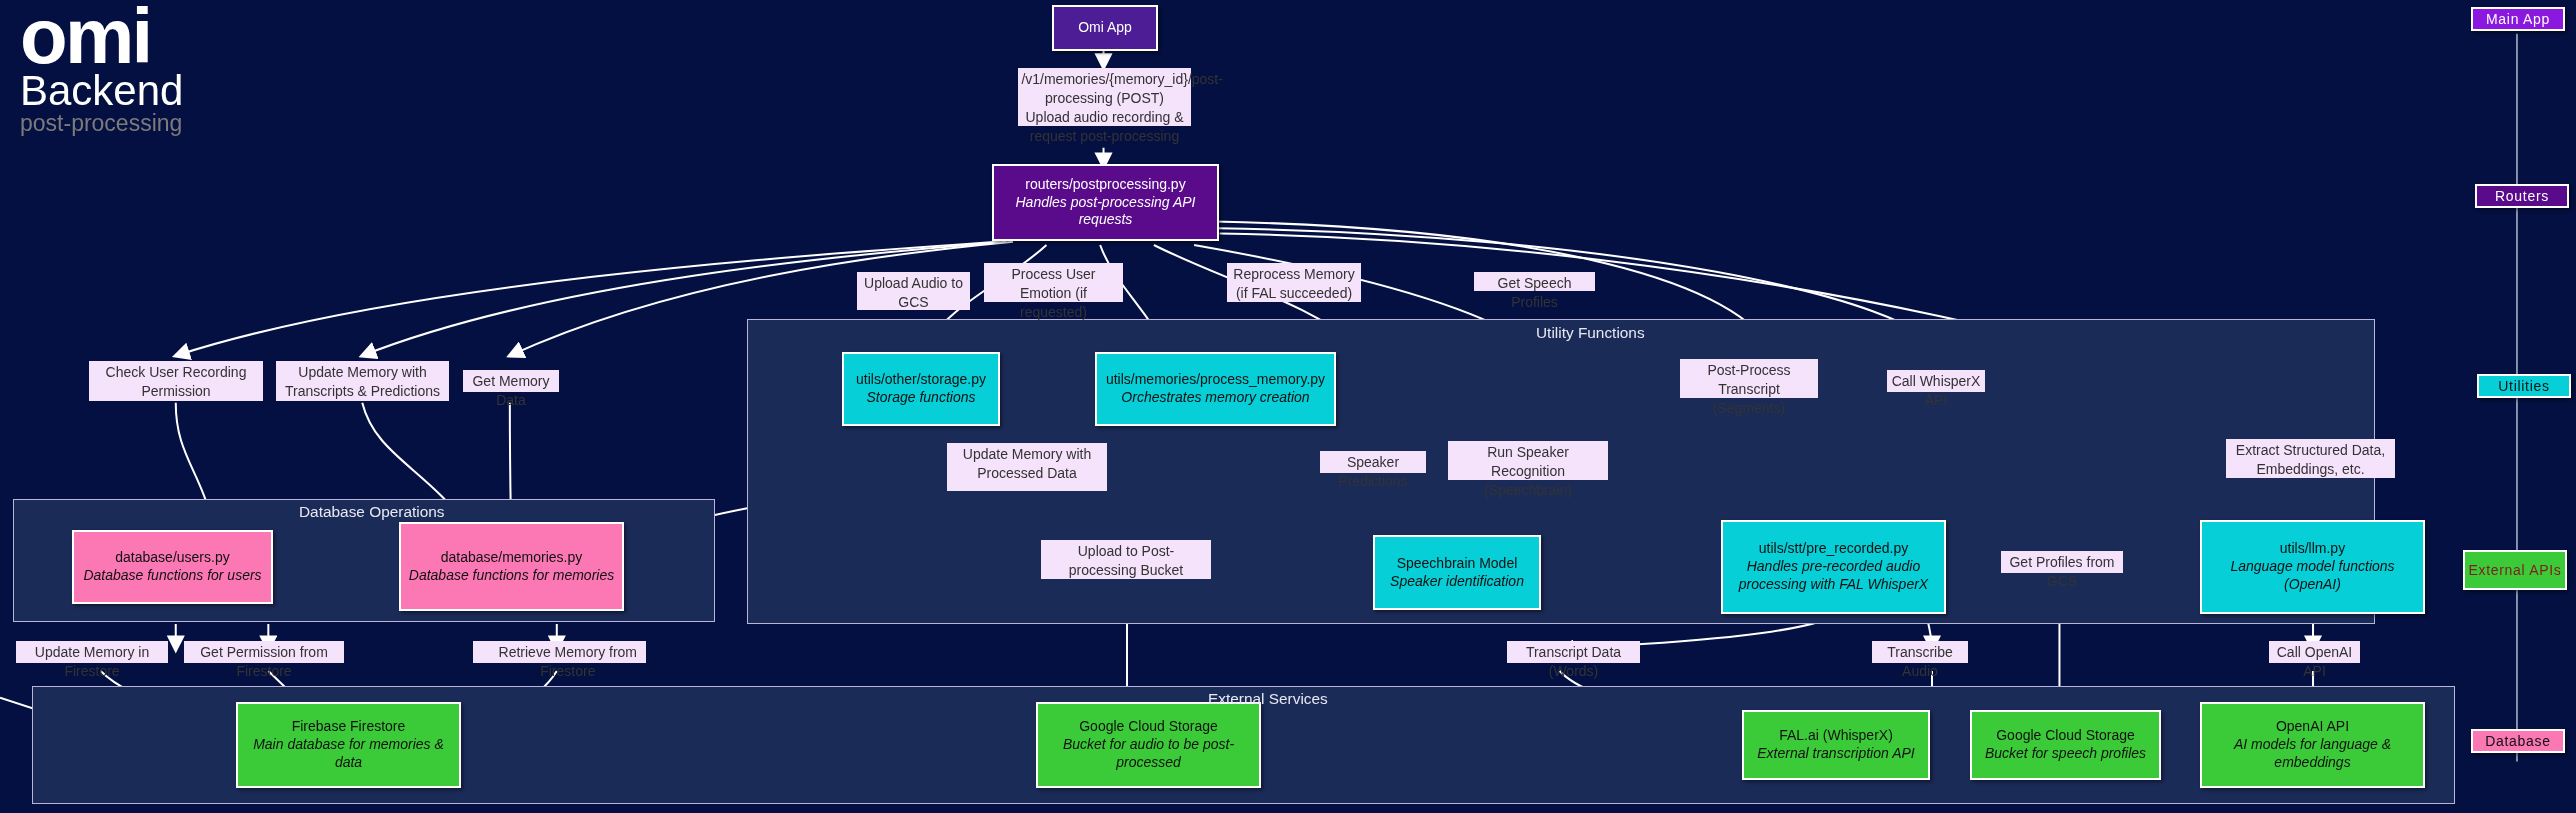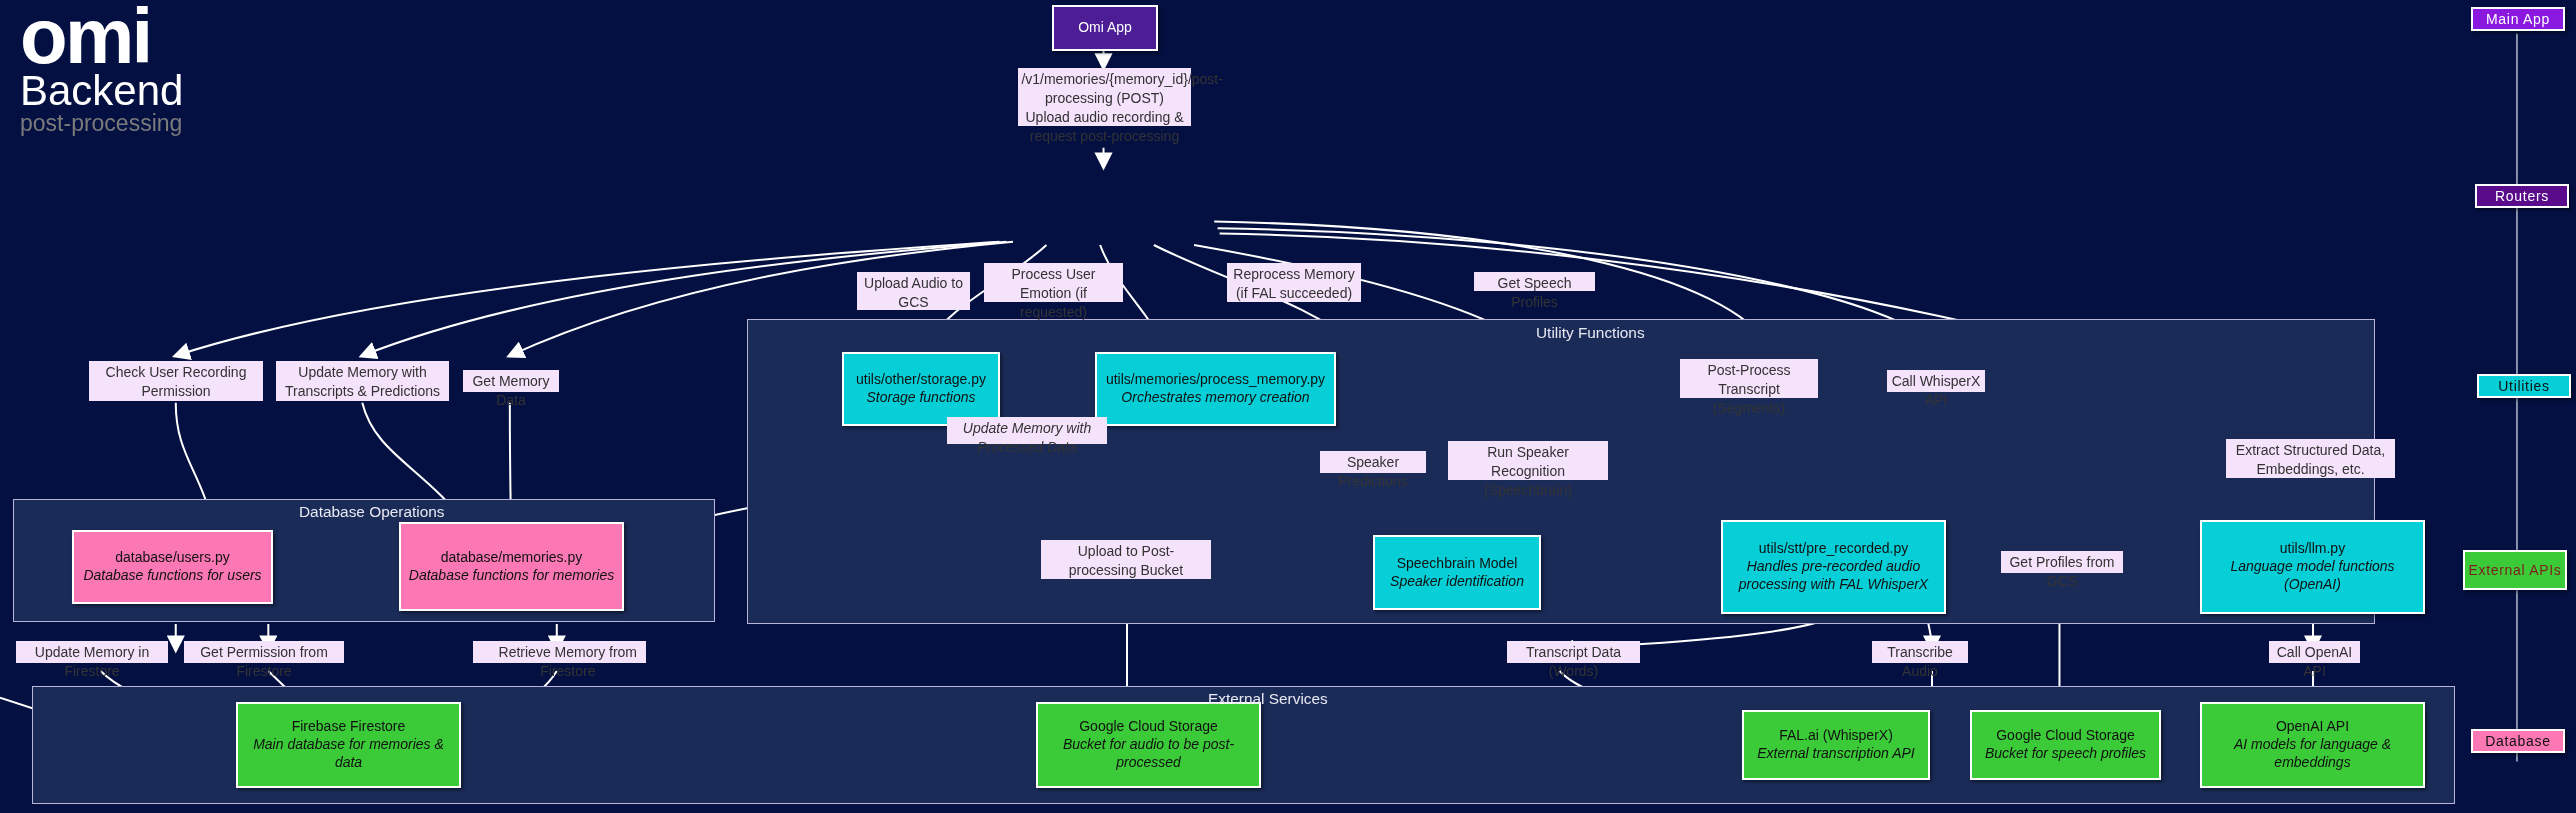--- a/index.html
+++ b/index.html
@@ -216,20 +216,24 @@
   <div class="cluster" style="left:13.4px;top:499px;width:702px;height:123px;"></div>
   <div class="cluster-label" style="left:299px;top:503px;">Database Operations</div>
 
   <div class="cluster" style="left:32px;top:686px;width:2423px;height:118px;"></div>
   <div class="cluster-label" style="left:1208px;top:690px;">External Services</div>
 
   <div class="node n-app" style="left:1052px;top:5.4px;width:106px;height:46px;">
     <span class="ttl">Omi App</span>
   </div>
 
+  <div class="node n-router" style="left:992px;top:164px;width:227px;height:77px;">
+    <span class="ttl">routers/postprocessing.py</span>
+    <span class="desc">Handles post-processing API requests</span>
+  </div>
 
   <div class="node n-util" style="left:842px;top:352px;width:158px;height:74px;">
     <span class="ttl">utils/other/storage.py</span>
     <span class="desc">Storage functions</span>
   </div>
 
   <div class="node n-util" style="left:1095px;top:352px;width:241px;height:74px;">
     <span class="ttl">utils/memories/process_memory.py</span>
     <span class="desc">Orchestrates memory creation</span>
   </div>
@@ -301,21 +305,21 @@
   <div class="elabel" style="left:1227px;top:263px;width:134px;height:39px;">Reprocess Memory (if FAL succeeded)</div>
 
   <div class="elabel" style="left:1474px;top:272px;width:121px;height:19px;">Get Speech Profiles</div>
 
   <div class="elabel" style="left:1680px;top:359px;width:138px;height:39px;">Post-Process Transcript (Segments)</div>
 
   <div class="elabel" style="left:1887px;top:370px;width:98px;height:21.5px;">Call WhisperX API</div>
 
   <div class="elabel" style="left:2226px;top:439px;width:169px;height:39px;">Extract Structured Data, Embeddings, etc.</div>
 
-  <div class="elabel" style="left:947px;top:417px;width:160px;height:27px;font-style:italic;">Update Memory with Processed Data</div>
+  <div class="elabel" style="left:947px;top:443px;width:160px;height:48px;">Update Memory with Processed Data</div>
 
   <div class="elabel" style="left:1320px;top:451px;width:106px;height:21.5px;">Speaker Predictions</div>
 
   <div class="elabel" style="left:1448px;top:441px;width:160px;height:39px;">Run Speaker Recognition (Speechbrain)</div>
 
   <div class="elabel" style="left:1041px;top:540px;width:170px;height:39px;">Upload to Post-processing Bucket</div>
 
   <div class="elabel" style="left:2001px;top:551px;width:122px;height:21.5px;">Get Profiles from GCS</div>
 
   <div class="elabel" style="left:16px;top:641px;width:152px;height:21.5px;">Update Memory in Firestore</div>

